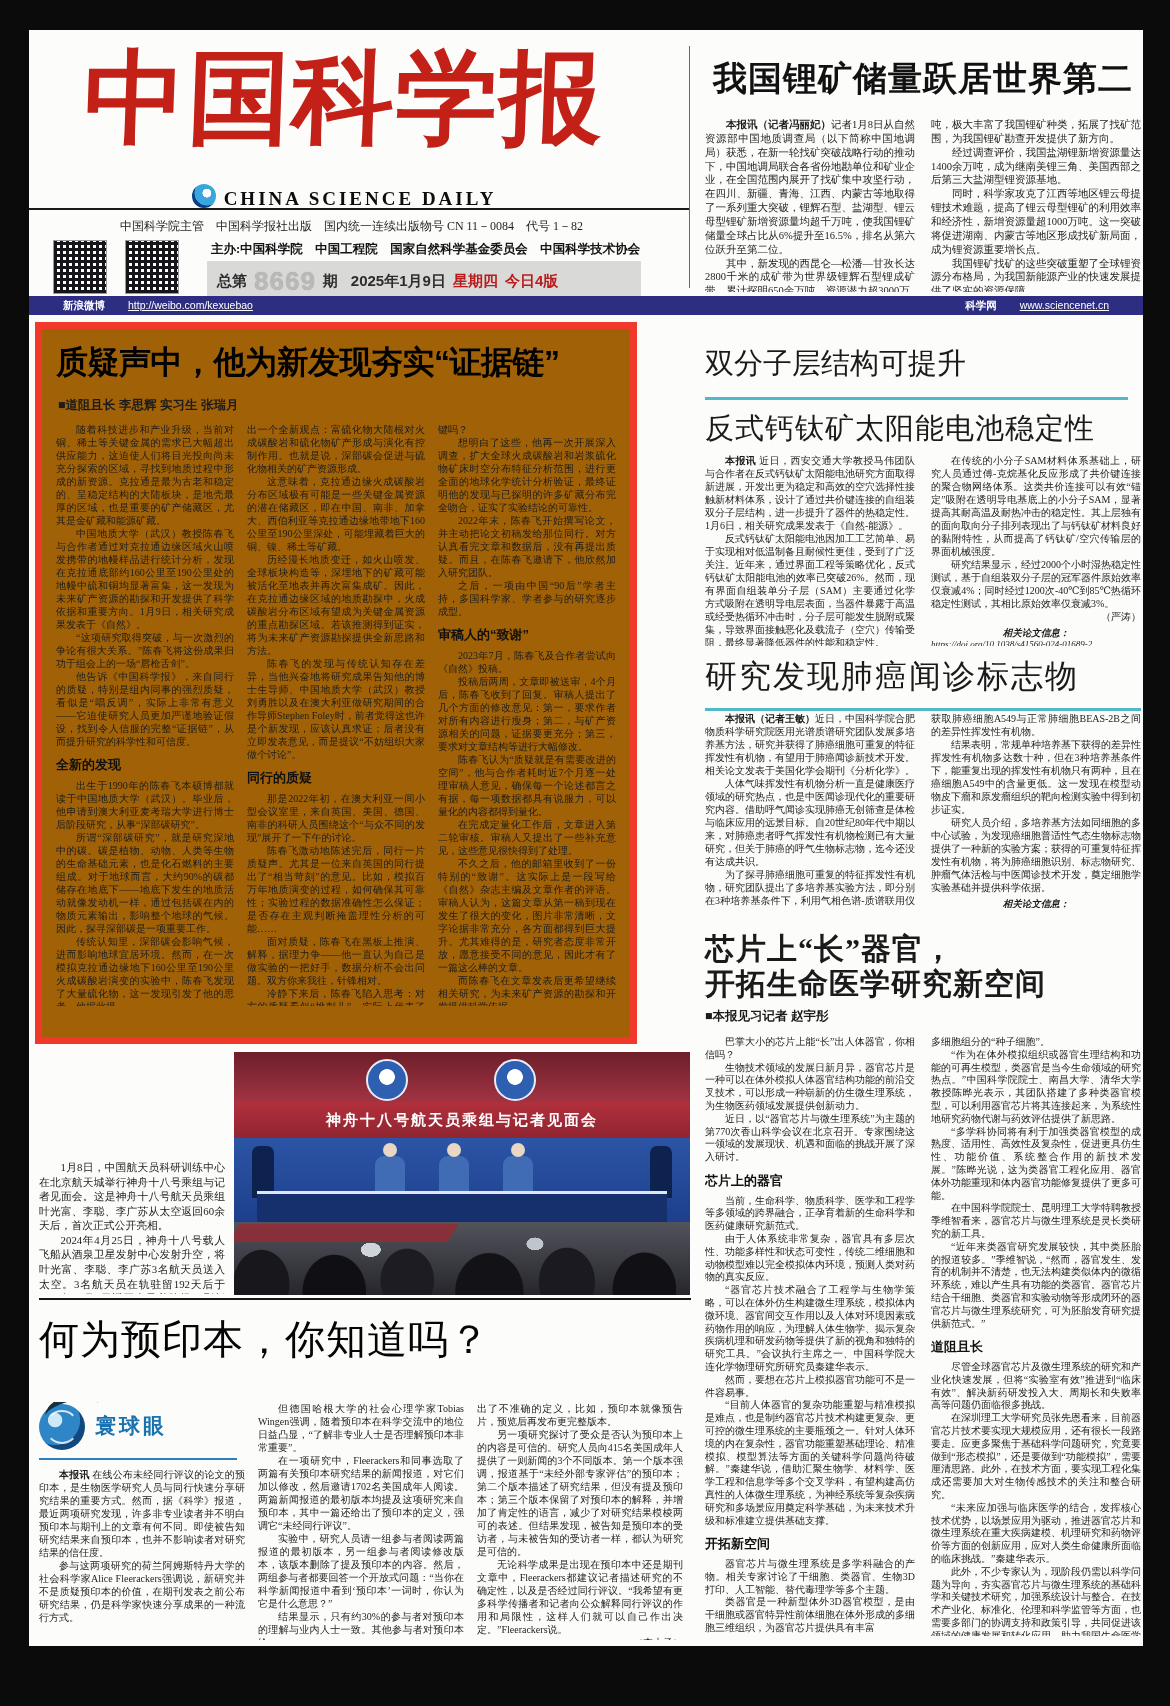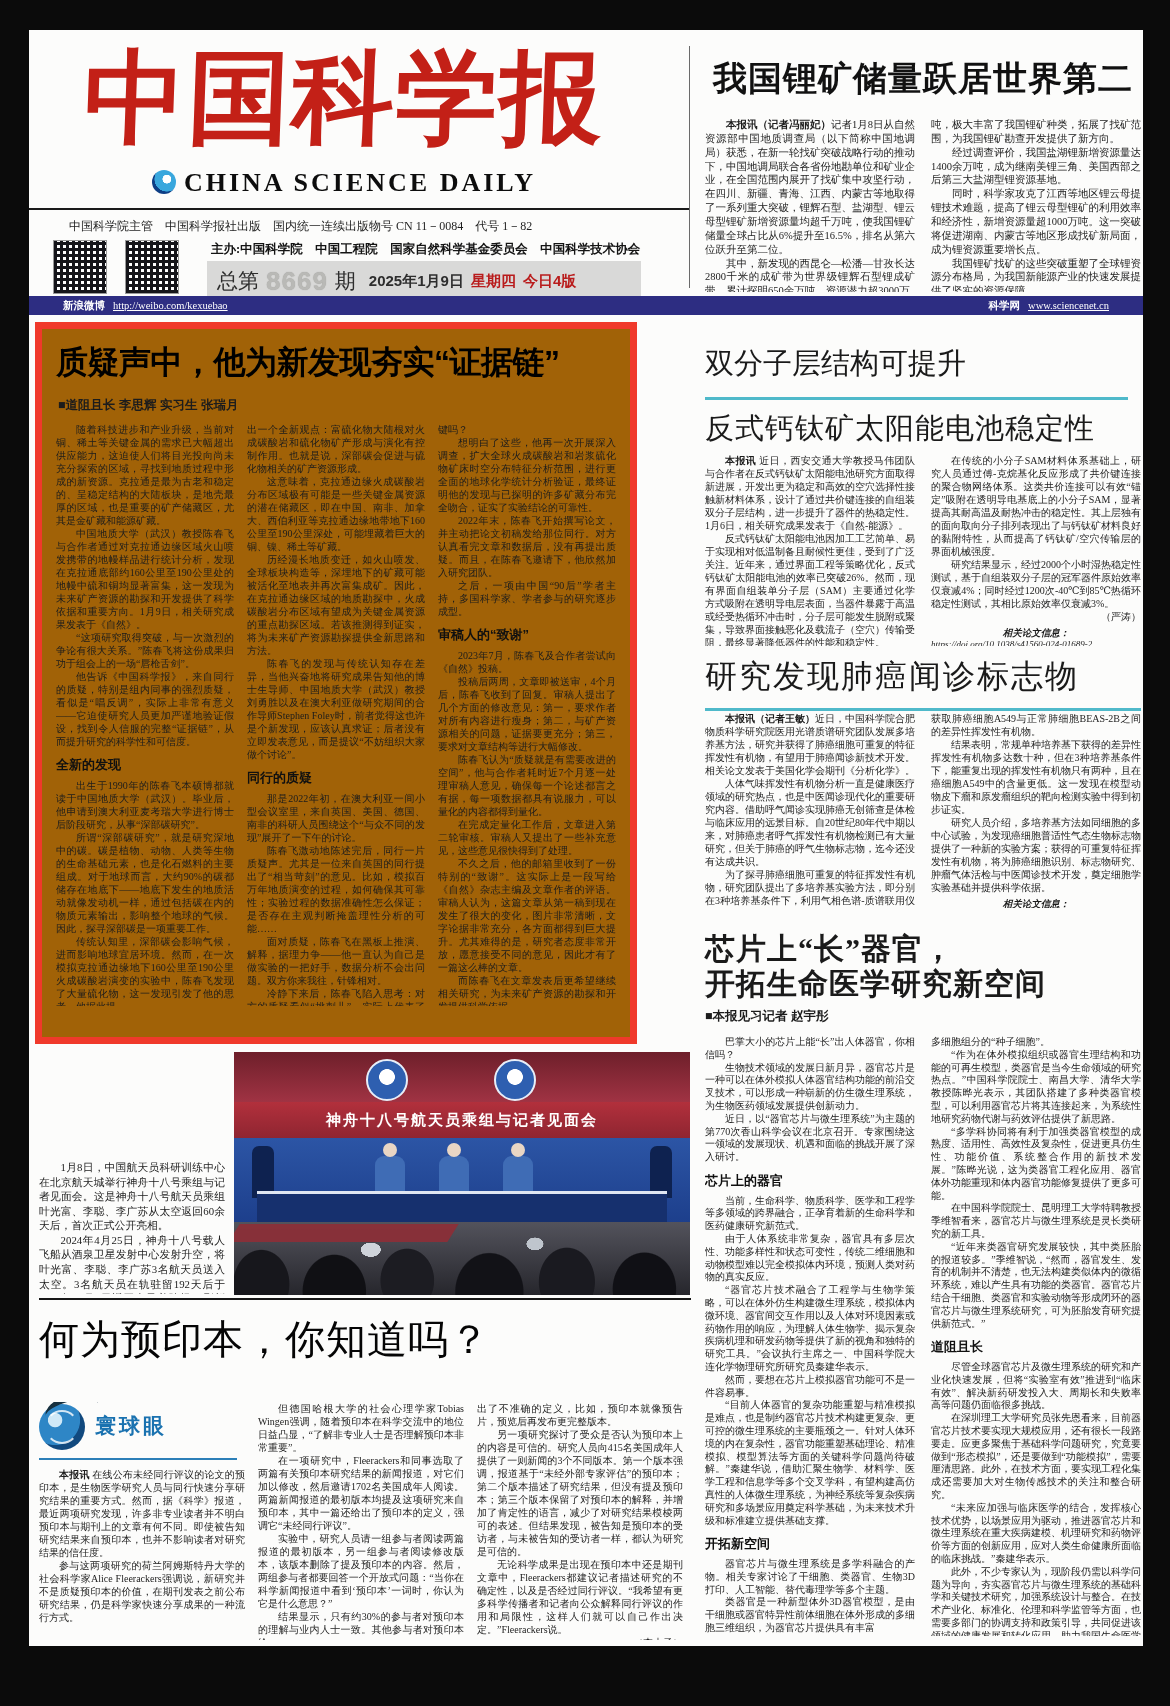--- a/index.html
+++ b/index.html
@@ -4,45 +4,45 @@
 <style>
   html,body{margin:0;padding:0;background:#0b0b0b;width:1170px;height:1706px;overflow:hidden;}
   body{font-family:"Liberation Serif","DejaVu Serif",serif;color:#1c1c1c;position:relative;}
   .page{position:absolute;left:29px;top:30px;width:1114px;height:1616px;background:#fcfcfb;overflow:hidden;}
   .abs{position:absolute;}
 
   
   .logo-cn{left:50px;top:4px;width:530px;height:132px;font-size:102px;line-height:130px;text-align:center;
     color:#c32017;font-weight:bold;letter-spacing:2px;font-family:"Liberation Serif","DejaVu Serif",serif;
     transform:skewX(-2deg);}
-  .logo-en{left:50px;top:138px;width:530px;text-align:center;font-size:26px;font-weight:bold;letter-spacing:3px;color:#0d0d0d;}
+  .logo-en{left:50px;top:154px;width:530px;text-align:center;font-size:19px;font-weight:bold;letter-spacing:3px;color:#0d0d0d;}
   .swirl{display:inline-block;width:24px;height:24px;border-radius:50%;vertical-align:-3px;margin-right:8px;
     background:radial-gradient(circle at 62% 38%, #ffffff 0 20%, #39a7dd 22% 58%, #0d3e85 60% 100%);}
   .mast-rule{left:0;top:178px;width:660px;height:2px;background:#1a1a1a;}
-  .pub-info{left:40px;top:188px;width:565px;font-size:12px;text-align:left;color:#1e1e1e;}
+  .pub-info{left:40px;top:188px;width:565px;font-size:12px;text-align:center;color:#1e1e1e;}
   .qr{width:52px;height:52px;top:210px;background:#fff;border:1px solid #9a9a9a;
     background-image:repeating-linear-gradient(0deg,#15151a 0 3px,transparent 3px 6px),
                      repeating-linear-gradient(90deg,#15151a 0 3px,rgba(255,255,255,.85) 3px 6px);}
   .qr1{left:24px;} .qr2{left:96px;}
   .qr-cap{top:266px;width:72px;font-size:7.5px;text-align:center;color:#333;font-family:"Liberation Sans","DejaVu Sans",sans-serif;}
   .cap1{left:14px;} .cap2{left:86px;}
   .organizer{left:182px;top:211px;width:440px;font-size:12.5px;font-weight:bold;color:#141414;}
   .issue-bar{left:178px;top:231px;width:434px;height:40px;background:#d9d9d8;display:flex;align-items:center;
     padding:0 10px;box-sizing:border-box;gap:7px;font-family:"Liberation Sans","DejaVu Sans",sans-serif;}
-  .ib-pre,.ib-suf{font-size:21px;font-weight:normal;color:#2d2d2d;}
+  .ib-pre,.ib-suf{font-size:15px;font-weight:bold;color:#2d2d2d;}
   .ib-no{font-size:26px;font-weight:bold;color:#b9b9b6;letter-spacing:1px;text-shadow:0 0 1px #9b9b98;line-height:36px;}
   .ib-date{font-size:15px;font-weight:bold;color:#2d2d2d;margin-left:6px;}
   .ib-week,.ib-ed{font-size:15px;font-weight:bold;color:#b91c1c;}
   .vrule{left:660px;top:16px;width:1px;height:242px;background:#6a6a6a;}
 
   
   .social-bar{left:0;top:266px;width:1114px;height:19px;background:#2d2d82;color:#fff;font-size:10.5px;
     line-height:19px;display:flex;justify-content:space-between;padding:0 34px;box-sizing:border-box;
     font-family:"Liberation Sans","DejaVu Sans",sans-serif;}
-  .social-bar .url{text-decoration:underline;margin-left:8px;font-family:Liberation Serif, serif;}
+  .social-bar .url{text-decoration:underline;margin-left:23px;}
 
   
   .fi{margin:0;text-align:justify;text-indent:2em;}
   .fi b{font-weight:bold;}
   .fi.ni{text-indent:0;}
   h4.fi-h{font-family:"Liberation Sans","DejaVu Sans",sans-serif;font-size:13px;font-weight:bold;
     margin:9px 0 5px;text-indent:0;text-align:left;color:#101010;}
   .fi-dlab{text-indent:0;text-align:center;font-weight:bold;font-style:italic;margin-top:4px;font-size:0.95em;}
   .fi-doi{text-indent:0;text-align:left;font-style:italic;font-size:0.9em;word-break:break-all;}
   .fi-sign{text-align:right;text-indent:0;}

